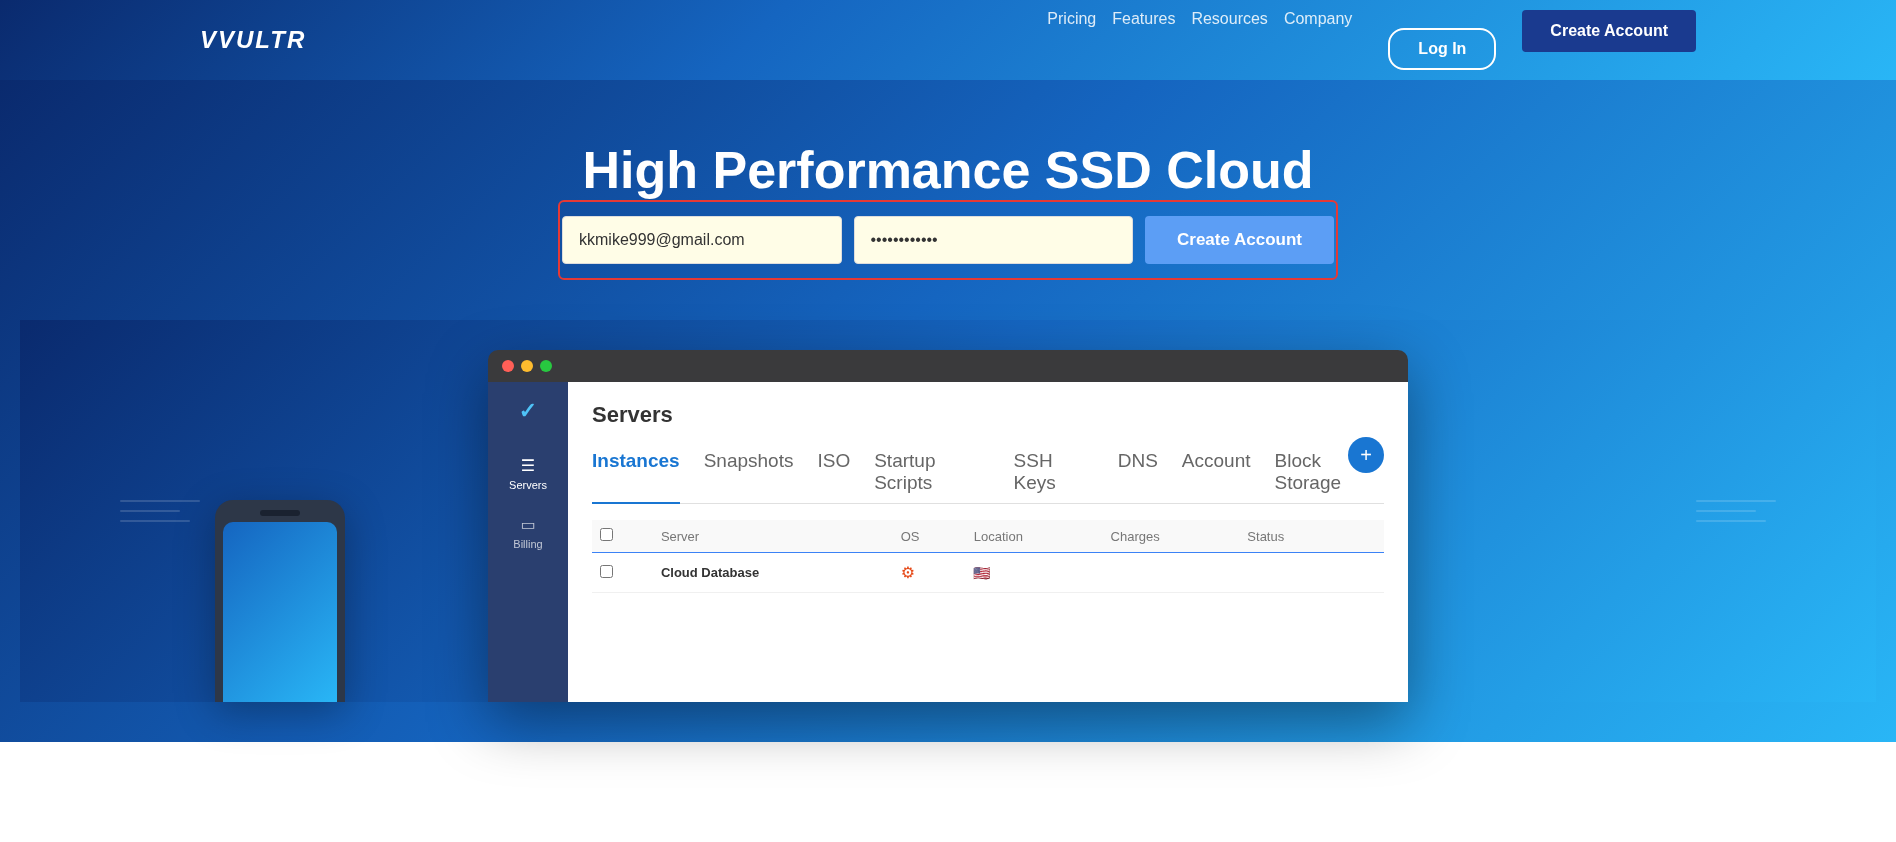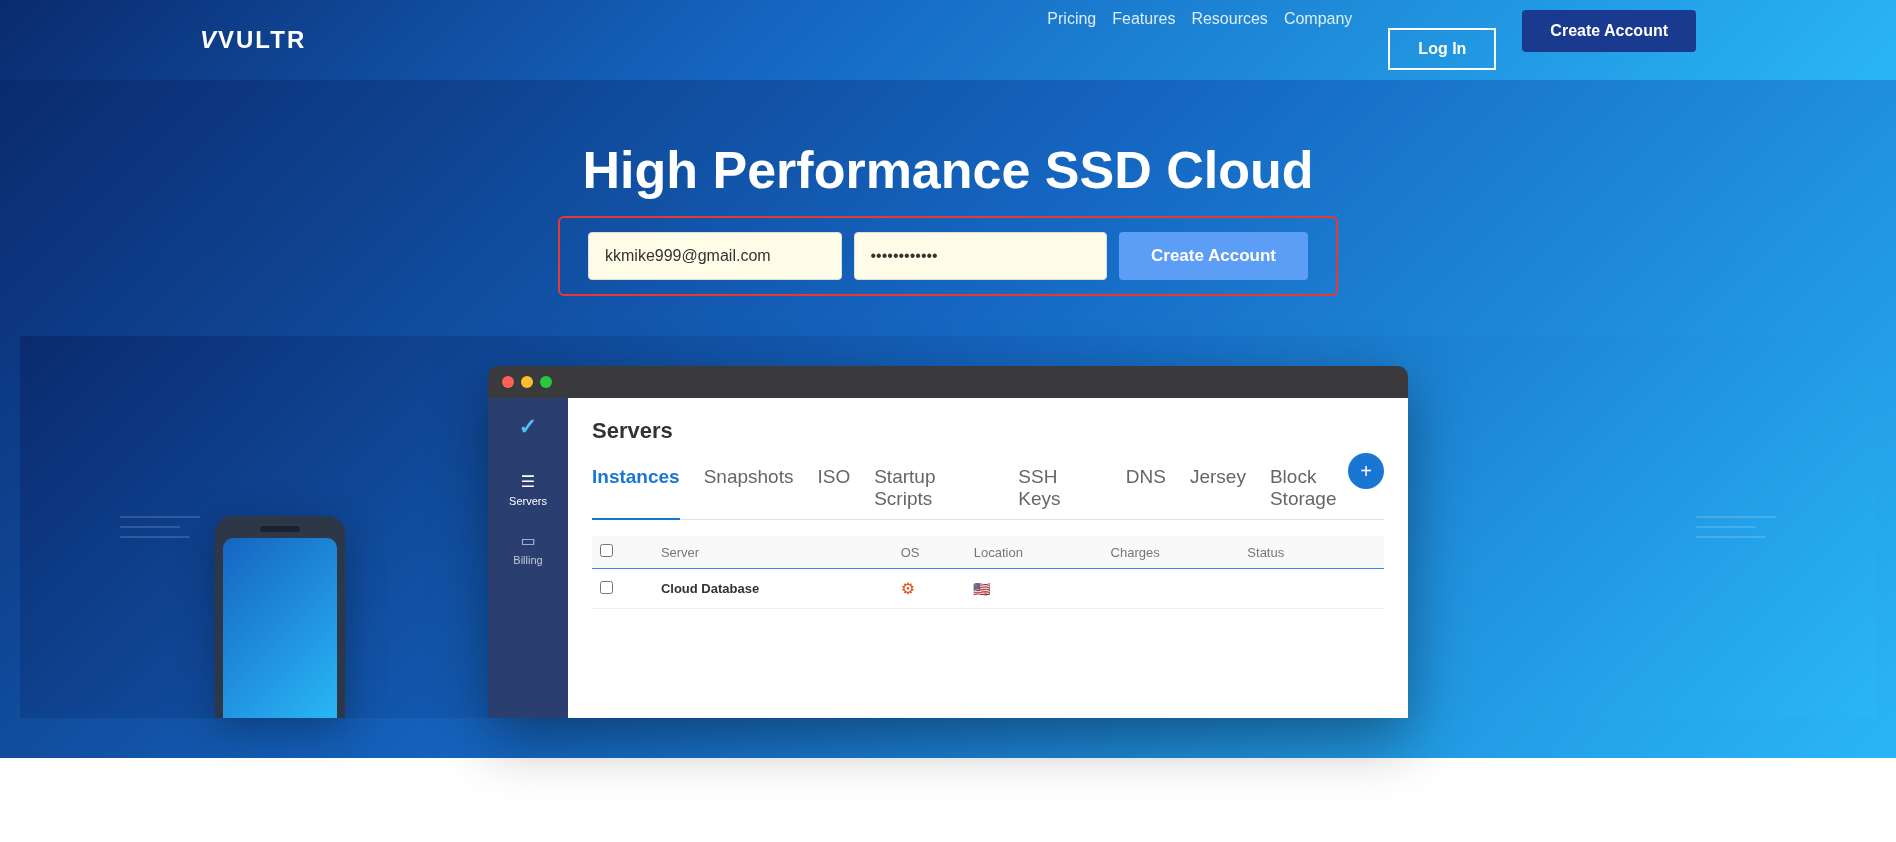--- a/index.html
+++ b/index.html
@@ -34,21 +34,21 @@
       color: rgba(255,255,255,0.85);
       font-size: 16px;
       cursor: pointer;
       text-decoration: none;
     }
     .btn-login {
       border: 2px solid white;
       color: white;
       background: transparent;
       padding: 10px 28px;
-      border-radius: 0;
+      border-radius: 16px;
       font-size: 16px;
       font-weight: 600;
       cursor: pointer;
       margin-left: 20px;
       margin-top: 18px;
     }
     .btn-create-account-nav {
       background: #1a3a8f;
       color: white;
       border: none;
@@ -68,32 +68,32 @@
       flex-direction: column;
       align-items: center;
       padding: 60px 20px 40px;
       position: relative;
     }
     .hero-title {
       color: white;
       font-size: 52px;
       font-weight: 800;
       text-align: center;
-      margin-bottom: 16px;
+      margin-bottom: 0;
     }
     .hero-subtitle {
       color: rgba(255,255,255,0.8);
       font-size: 18px;
       text-align: center;
       margin-bottom: 50px;
     }
     .signup-form {
       border: 2px solid #e53935;
       border-radius: 6px;
-      padding: 14px 28px;
+      padding: 14px 2px;
       display: flex;
       gap: 12px;
       align-items: center;
       background: transparent;
       width: 780px;
     }
     .signup-input {
       background: #fffde7;
       border: 1px solid #ddd;
       border-radius: 4px;
@@ -307,21 +307,21 @@
     .relative-wrap {
       position: relative;
     }
   </style>
 </head>
 <body>
 
 <div class="header">
   <div class="logo">
     <span style="font-style:italic;">V</span>
-    <span style="margin-left:-2px;">VULTR</span>
+    <span style="margin-left:-2px;font-style:italic;">VULTR</span>
   </div>
   <nav class="nav">
     <a class="nav-link">Pricing</a>
     <a class="nav-link">Features</a>
     <a class="nav-link">Resources</a>
     <a class="nav-link">Company</a>
     <button class="btn-login">Log In</button>
     <button class="btn-create-account-nav">Create Account</button>
   </nav>
 </div>
@@ -376,21 +376,21 @@
         <div class="main-content" style="position:relative;">
           <h2>Servers</h2>
 
           <div class="tabs">
             <div class="tab tab-active">Instances</div>
             <div class="tab">Snapshots</div>
             <div class="tab">ISO</div>
             <div class="tab">Startup Scripts</div>
             <div class="tab">SSH Keys</div>
             <div class="tab">DNS</div>
-            <div class="tab">Jersey</div>
+            <div class="tab">Account</div>
             <div class="tab">Block Storage</div>
           </div>
 
           <div class="add-btn">+</div>
 
           <table class="server-table">
             <thead>
               <tr>
                 <th><input type="checkbox" style=""></th>
                 <th>Server</th>

